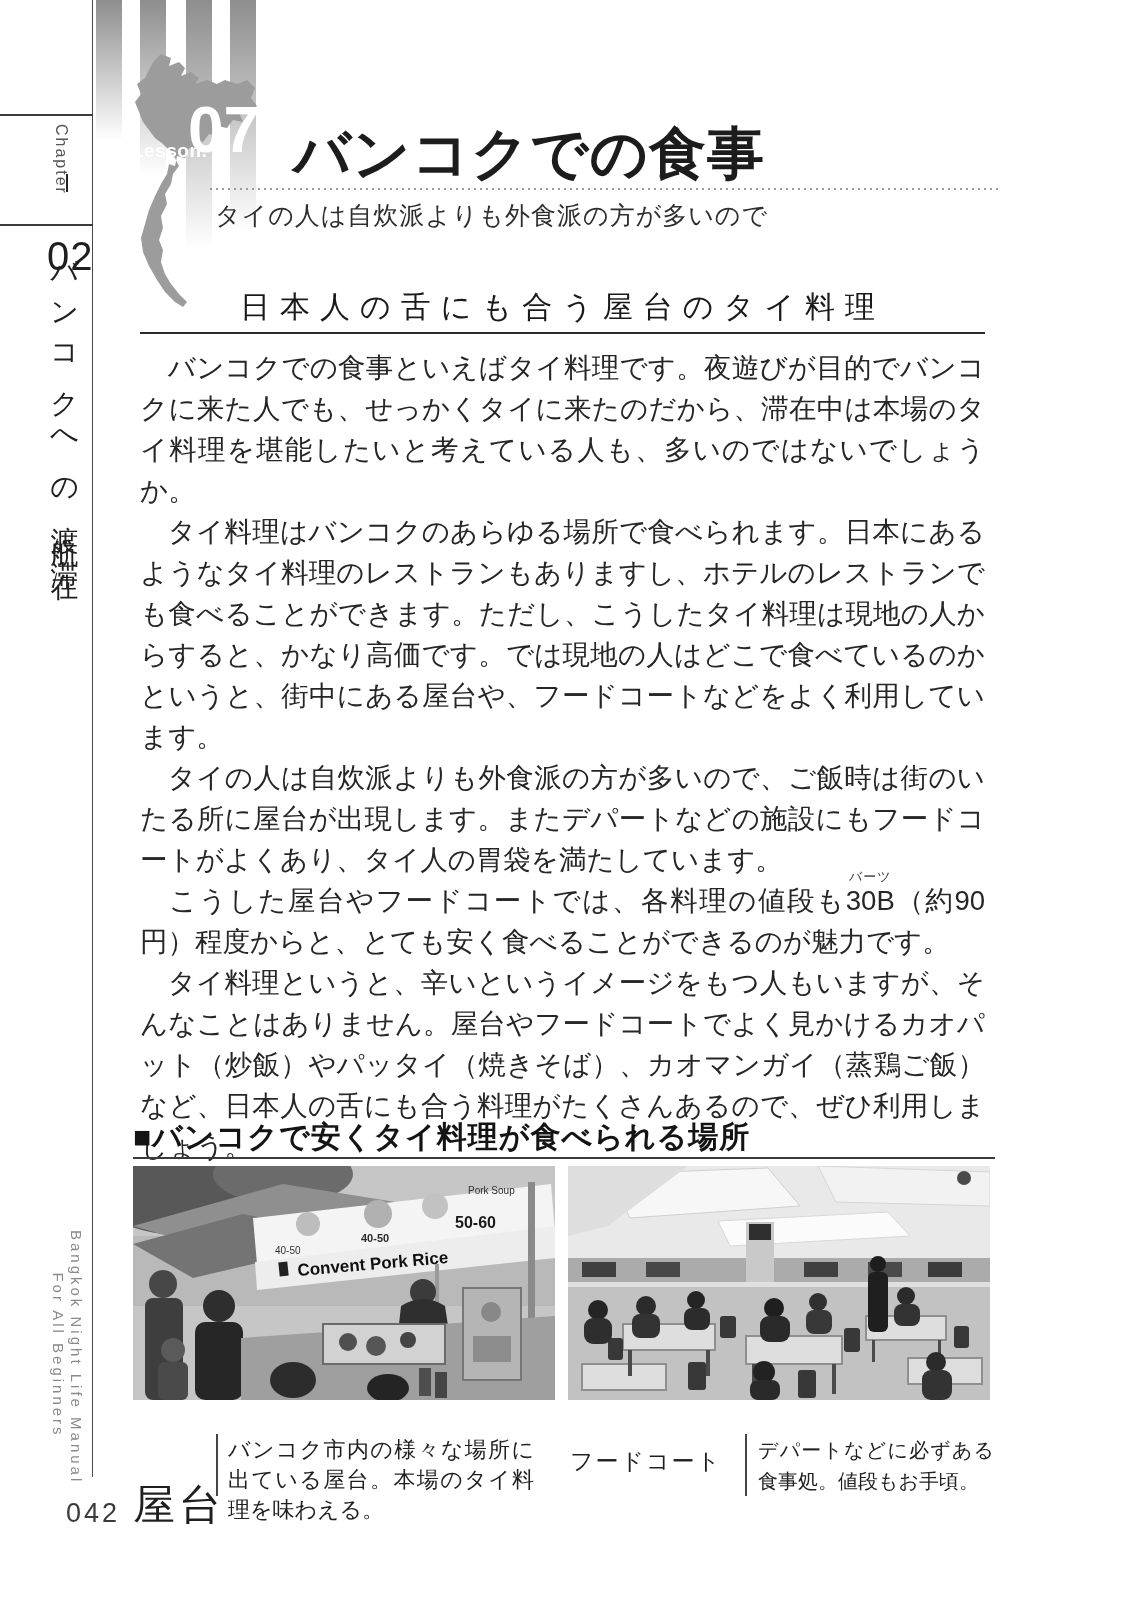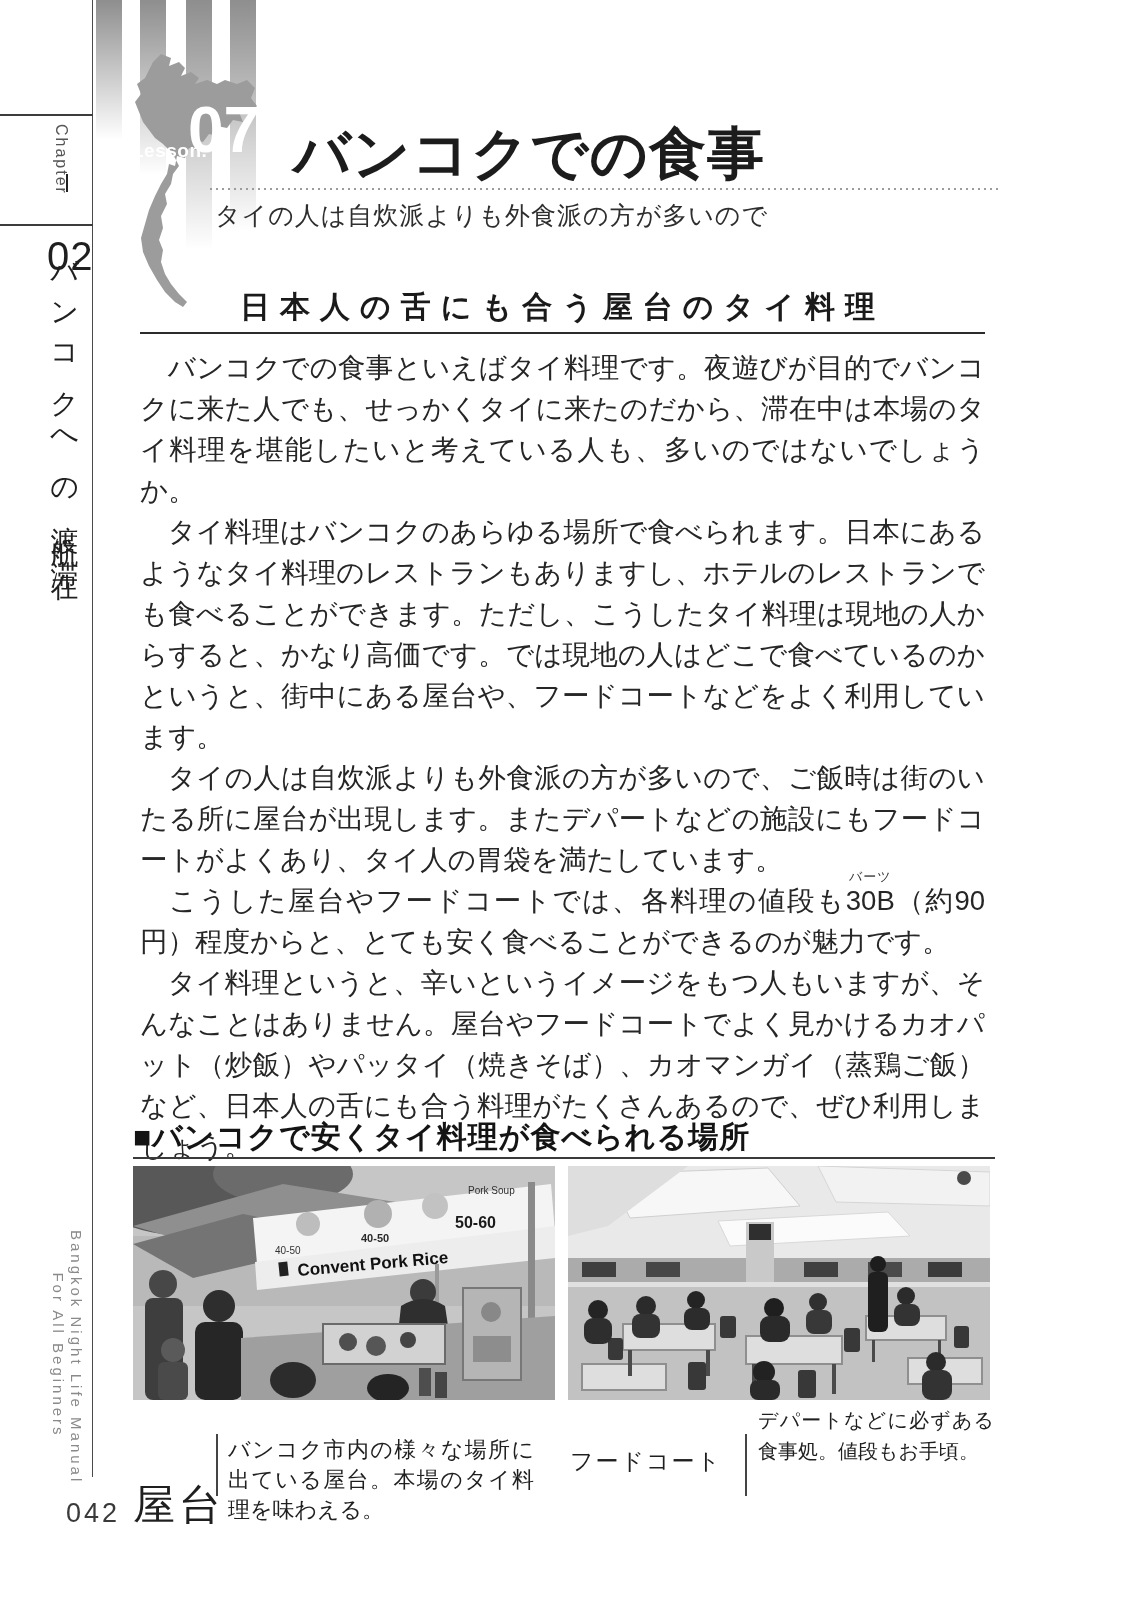--- a/index.html
+++ b/index.html
@@ -37,40 +37,40 @@
   .map{position:absolute;left:95px;top:50px;width:170px;height:260px;}
   .lesson-label{position:absolute;left:132px;top:140px;color:#fff;font-size:19px;font-weight:700;letter-spacing:0.5px;}
   .lesson-number{position:absolute;left:188px;top:98px;color:#fff;font-size:64px;font-weight:800;line-height:1;}
   .main-title{position:absolute;left:277px;top:100px;font-size:57px;font-weight:800;letter-spacing:1px;color:#1c1c1c;white-space:nowrap;}
   .dotted-rule{position:absolute;left:210px;top:188px;width:790px;height:2px;
     background-image:repeating-linear-gradient(to right,#9c9c9c 0 2px,transparent 2px 6px);}
   .subtitle{position:absolute;left:215px;top:199px;font-size:25px;color:#2e2e2e;letter-spacing:1px;}
   
   .article-heading{
     position:absolute;left:140px;top:287px;width:845px;text-align:center;
-    font-size:30px;font-weight:700;letter-spacing:10px;color:#1a1a1a;white-space:nowrap;
+    font-size:30px;font-weight:400;letter-spacing:10px;color:#1a1a1a;white-space:nowrap;
   }
   .heading-rule{position:absolute;left:140px;top:332px;width:845px;height:2px;background:#2b2b2b;}
   .article-body{position:absolute;left:140px;top:347px;width:845px;}
   .article-body p{margin:0;font-size:27.5px;line-height:41px;text-align:justify;color:#262626;}
   .rubybase{position:relative;}
   .rubytext{position:absolute;left:50%;top:-15px;transform:translateX(-50%);
     font-size:13px;letter-spacing:1px;color:#333;white-space:nowrap;line-height:1;}
   
   .gallery-heading{position:absolute;left:133px;top:1117px;font-size:30px;font-weight:700;color:#141414;letter-spacing:1px;}
   .gallery-rule{position:absolute;left:133px;top:1157px;width:862px;height:2px;background:#3a3a3a;}
   .photo{position:absolute;top:1166px;width:422px;height:234px;}
   .photo.left{left:133px;} .photo.right{left:568px;}
   .photo svg{display:block;width:422px;height:234px;}
   .cap-label-1{position:absolute;left:133px;top:1438px;font-size:42px;color:#1f1f1f;letter-spacing:4px;margin-top:39px;}
   .cap-div-1{position:absolute;left:216px;top:1434px;width:2px;height:62px;background:#444;}
   .cap-text-1{position:absolute;left:228px;top:1435px;width:306px;font-size:22px;line-height:30px;color:#1f1f1f;text-align:justify;}
   .cap-label-2{position:absolute;left:570px;top:1446px;font-size:23px;color:#1f1f1f;letter-spacing:2px;}
   .cap-div-2{position:absolute;left:745px;top:1434px;width:2px;height:62px;background:#444;}
-  .cap-text-2{position:absolute;left:758px;top:1405px;width:236px;font-size:20px;line-height:31px;color:#1f1f1f;text-align:justify;}
+  .cap-text-2{position:absolute;left:758px;top:1435px;width:236px;font-size:20px;line-height:31px;color:#1f1f1f;text-align:justify;}
 </style>
 </head>
 <body>
 
 <div class="page">
 
   <div class="v-rule"></div>
   <div class="h-rule r1"></div>
   <div class="h-rule r2"></div>
   <div class="chapter-label">Chapter</div>

